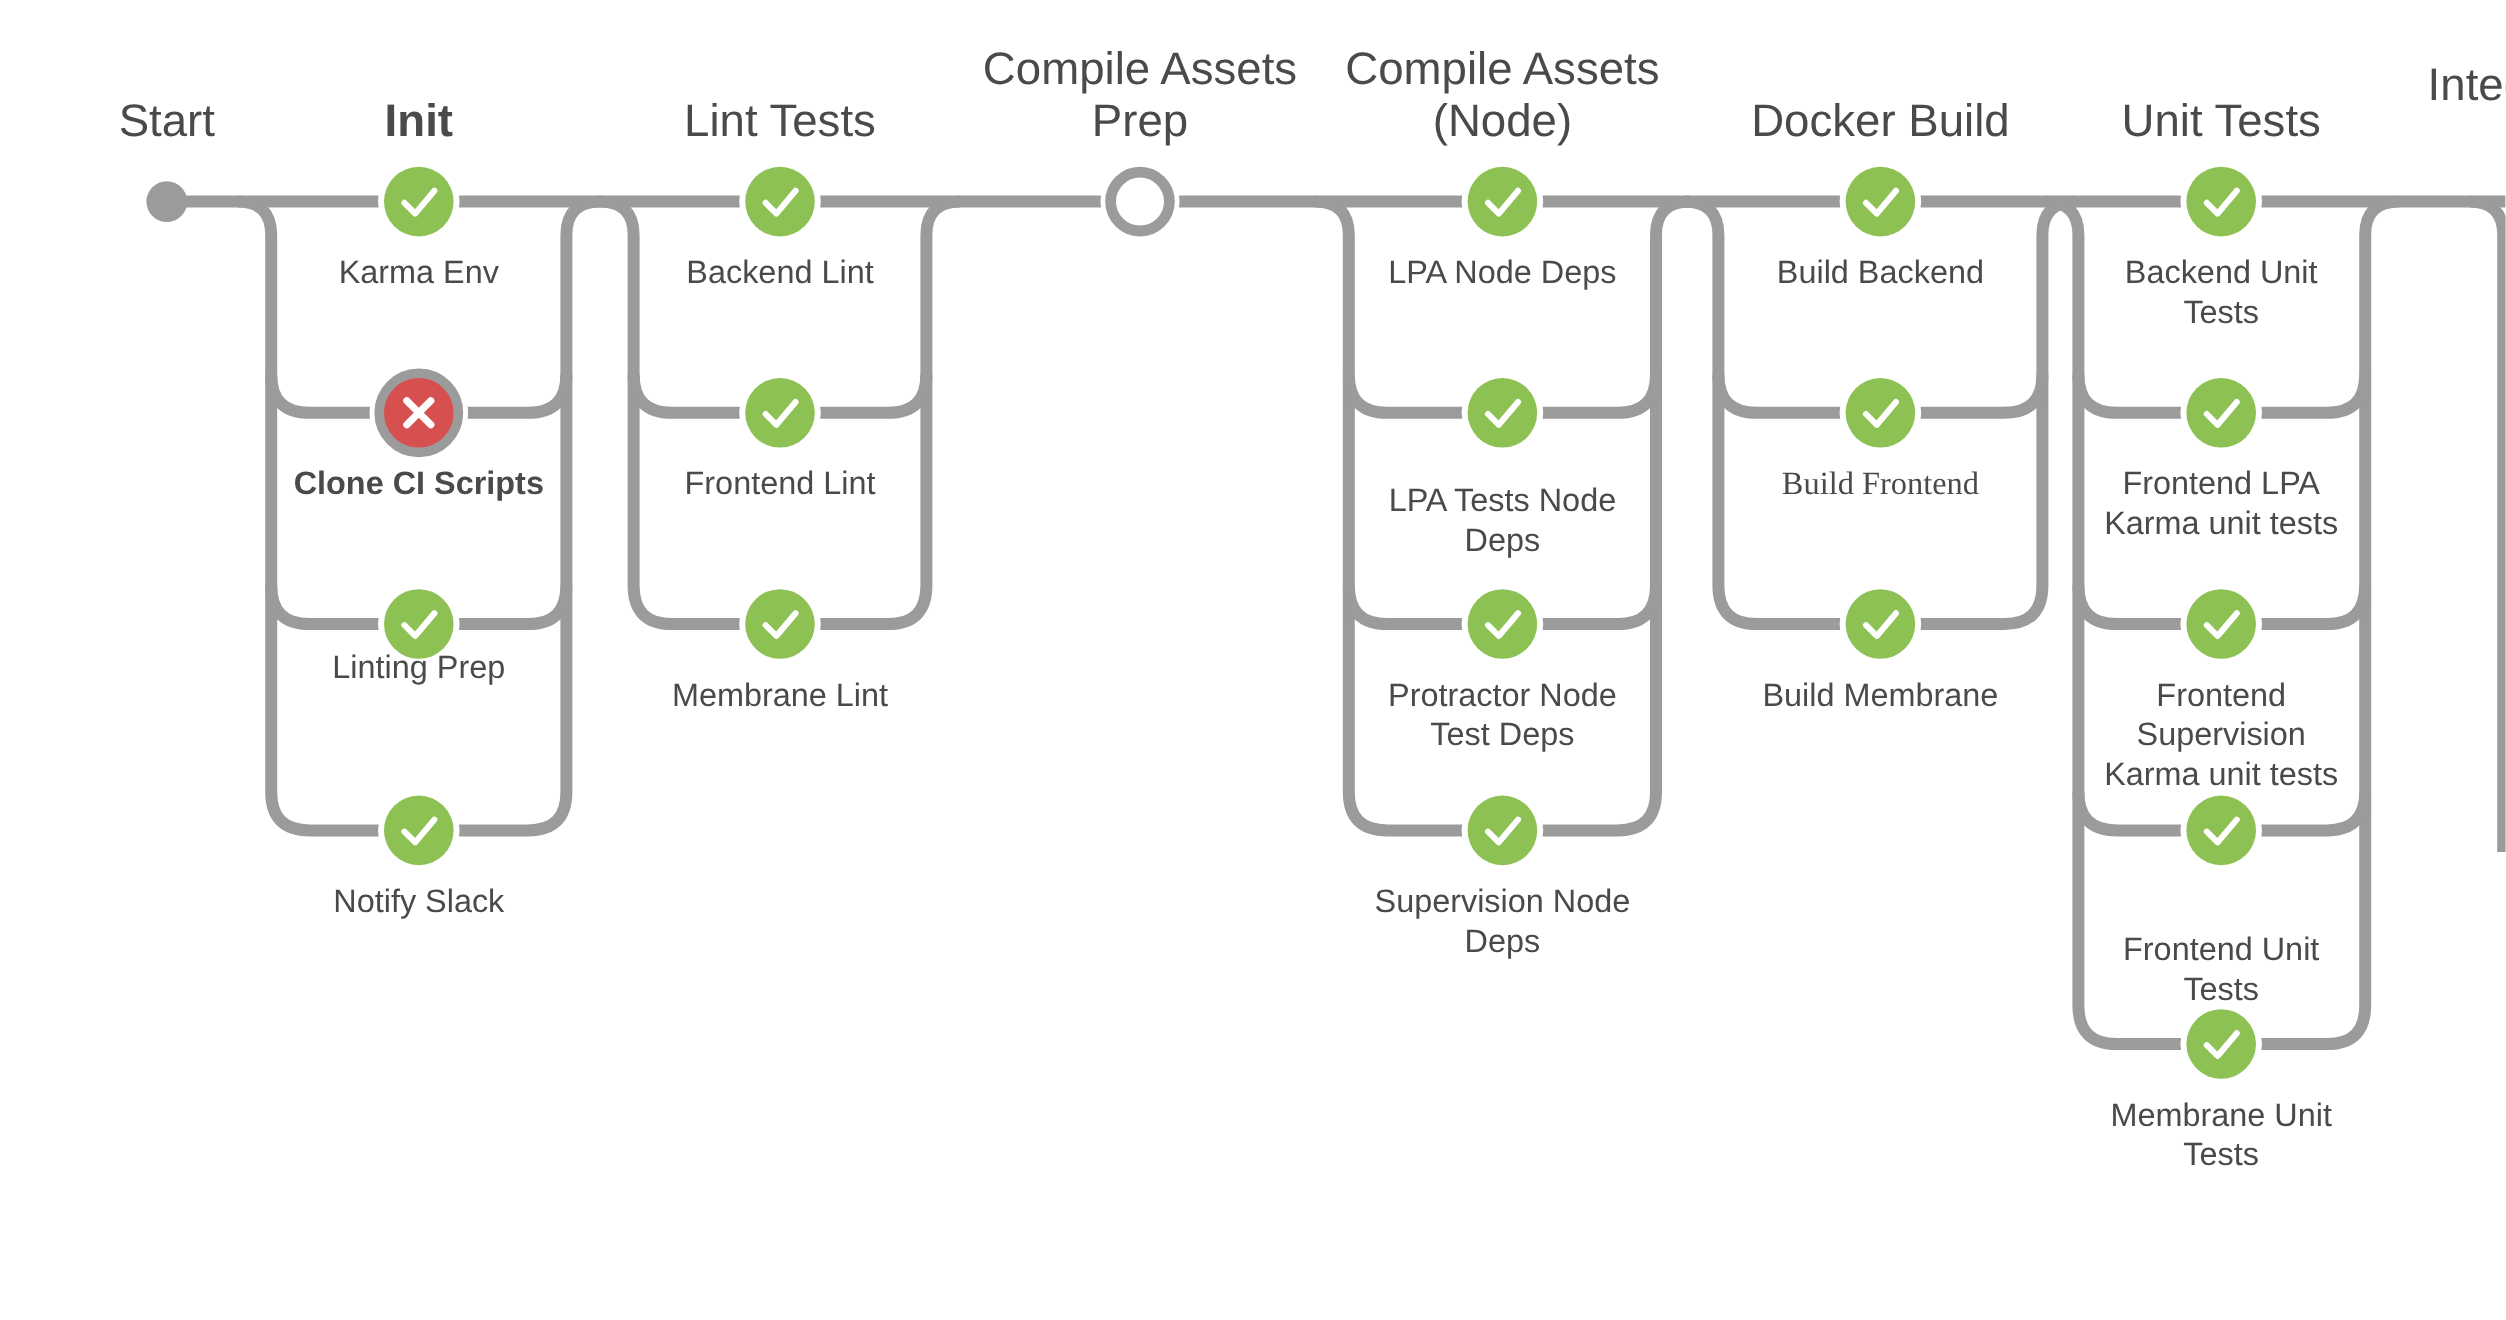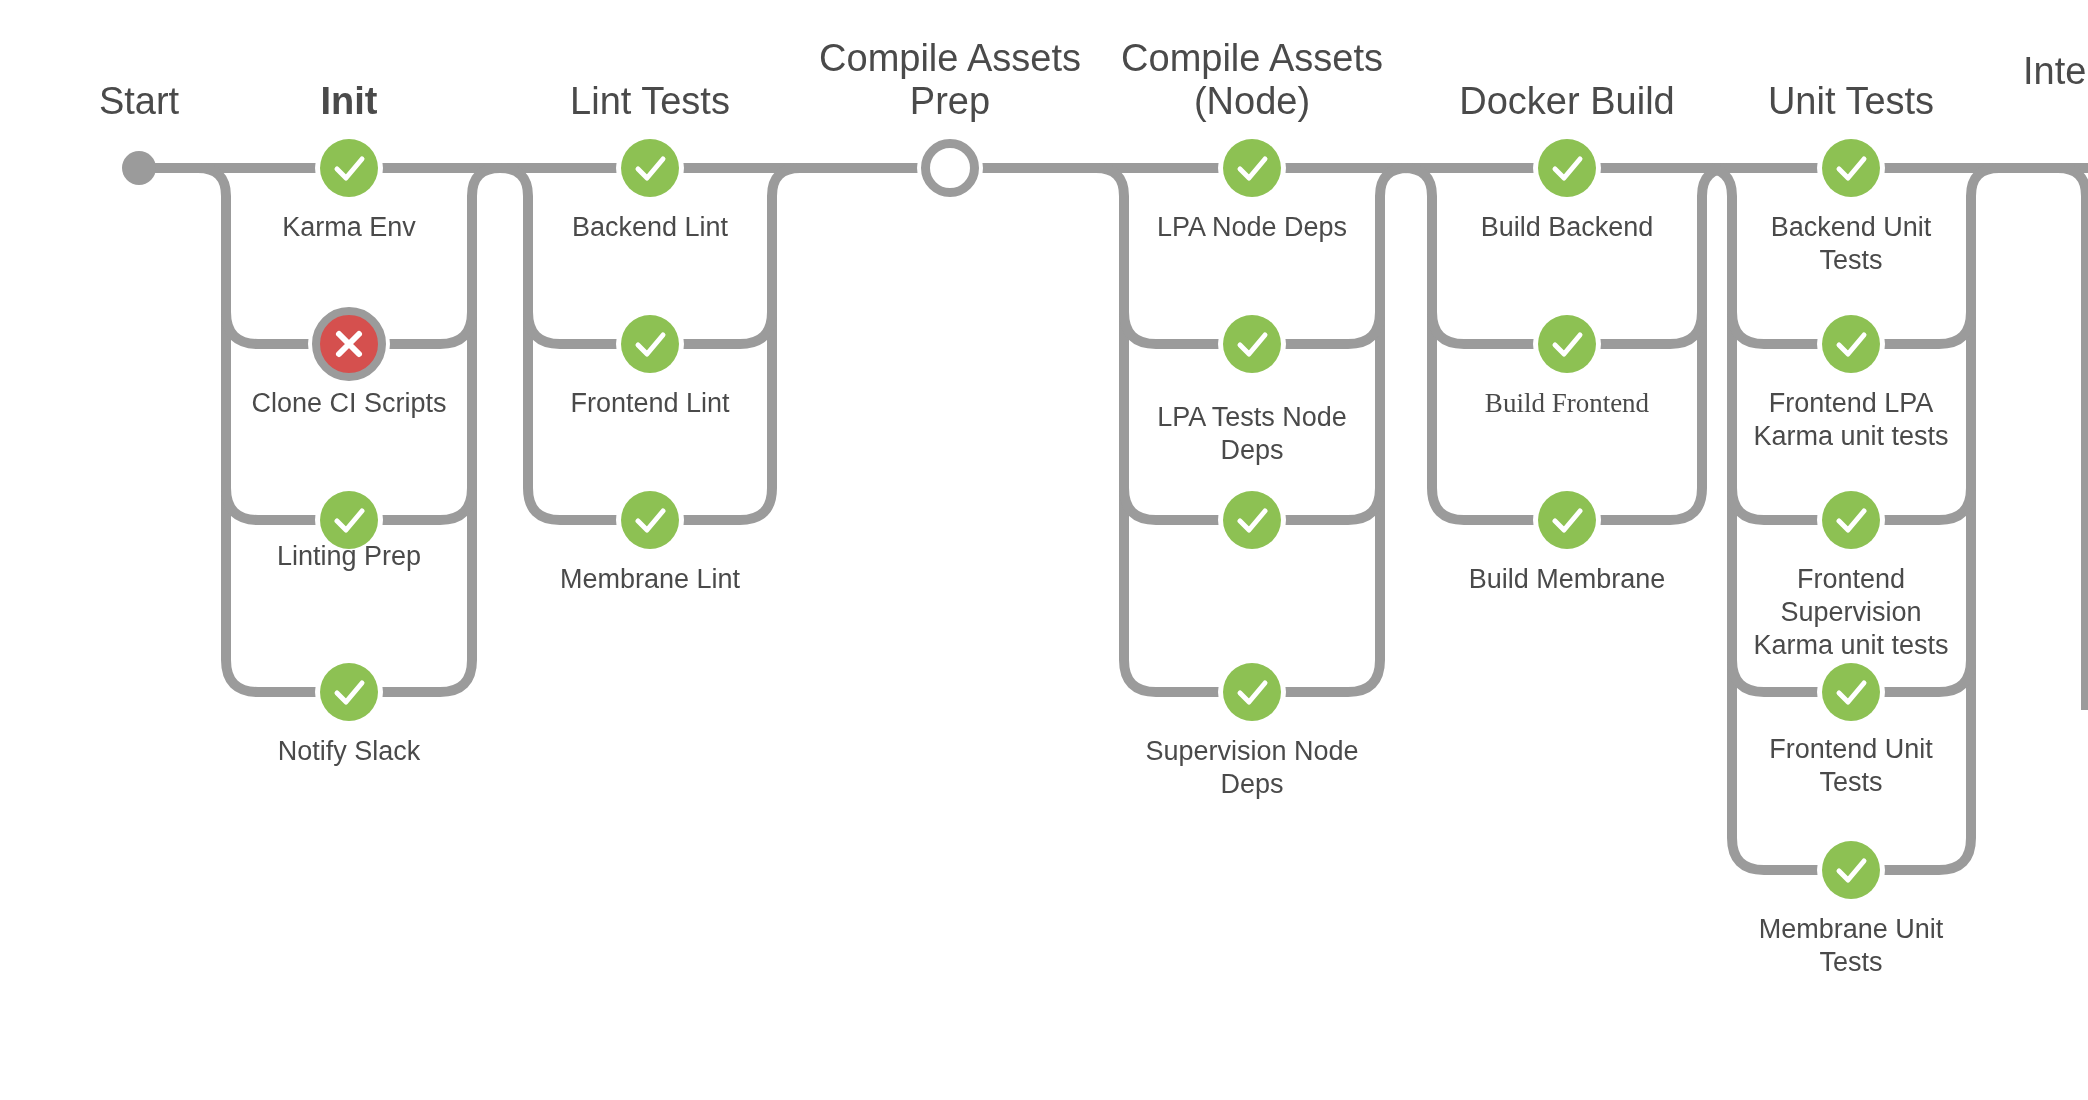--- a/index.html
+++ b/index.html
@@ -43,21 +43,21 @@
     white-space:nowrap;
   }
   .job-label{
     position:absolute;
     transform:translateX(-50%);
     font-size:27px;line-height:33px;
     color:var(--text,#4a4a4a);
     text-align:center;
     white-space:pre-line;
   }
-  .job-label.bold{font-weight:normal;}
+  .job-label.bold{font-weight:bold;}
   .node{
     position:absolute;border-radius:50%;
     cursor:pointer;
   }
   .node.success{
     width:58px;height:58px;
     background:var(--success,#8dc153);
     box-shadow:0 0 0 5px #ffffff;
   }
   .node.failed{
@@ -168,20 +168,22 @@
         <path d="M17 30 L26 39 L42 20" fill="none" stroke="#ffffff" stroke-width="5" stroke-linecap="round" stroke-linejoin="round"></path>
       </svg>
     </div>
     <div class="job-label" style="left: 1252px; top: 401px;">LPA Tests Node
 Deps</div>
     <div class="node success" style="left: 1223px; top: 491px;">
       <svg width="58" height="58" viewBox="0 0 58 58">
         <path d="M17 30 L26 39 L42 20" fill="none" stroke="#ffffff" stroke-width="5" stroke-linecap="round" stroke-linejoin="round"></path>
       </svg>
     </div>
+    <div class="job-label" style="left: 1252px; top: 563px;">Protractor Node
+Test Deps</div>
     <div class="node success" style="left: 1223px; top: 663px;">
       <svg width="58" height="58" viewBox="0 0 58 58">
         <path d="M17 30 L26 39 L42 20" fill="none" stroke="#ffffff" stroke-width="5" stroke-linecap="round" stroke-linejoin="round"></path>
       </svg>
     </div>
     <div class="job-label" style="left: 1252px; top: 735px;">Supervision Node
 Deps</div>
     <div class="stage-title" style="left: 1567px;">Docker Build</div>
     <div class="node success" style="left: 1538px; top: 139px;">
       <svg width="58" height="58" viewBox="0 0 58 58">
@@ -222,21 +224,21 @@
       </svg>
     </div>
     <div class="job-label" style="left: 1851px; top: 563px;">Frontend
 Supervision
 Karma unit tests</div>
     <div class="node success" style="left: 1822px; top: 663px;">
       <svg width="58" height="58" viewBox="0 0 58 58">
         <path d="M17 30 L26 39 L42 20" fill="none" stroke="#ffffff" stroke-width="5" stroke-linecap="round" stroke-linejoin="round"></path>
       </svg>
     </div>
-    <div class="job-label" style="left: 1851px; top: 733px;">Frontend Unit
+    <div class="job-label" style="left: 1851px; top: 775px;">Frontend Unit
 Tests</div>
     <div class="node success" style="left: 1822px; top: 841px;">
       <svg width="58" height="58" viewBox="0 0 58 58">
         <path d="M17 30 L26 39 L42 20" fill="none" stroke="#ffffff" stroke-width="5" stroke-linecap="round" stroke-linejoin="round"></path>
       </svg>
     </div>
     <div class="job-label" style="left: 1851px; top: 913px;">Membrane Unit
 Tests</div>
     <div class="stage-title cut" style="left: 2023px;">Integ</div>
   </div>

